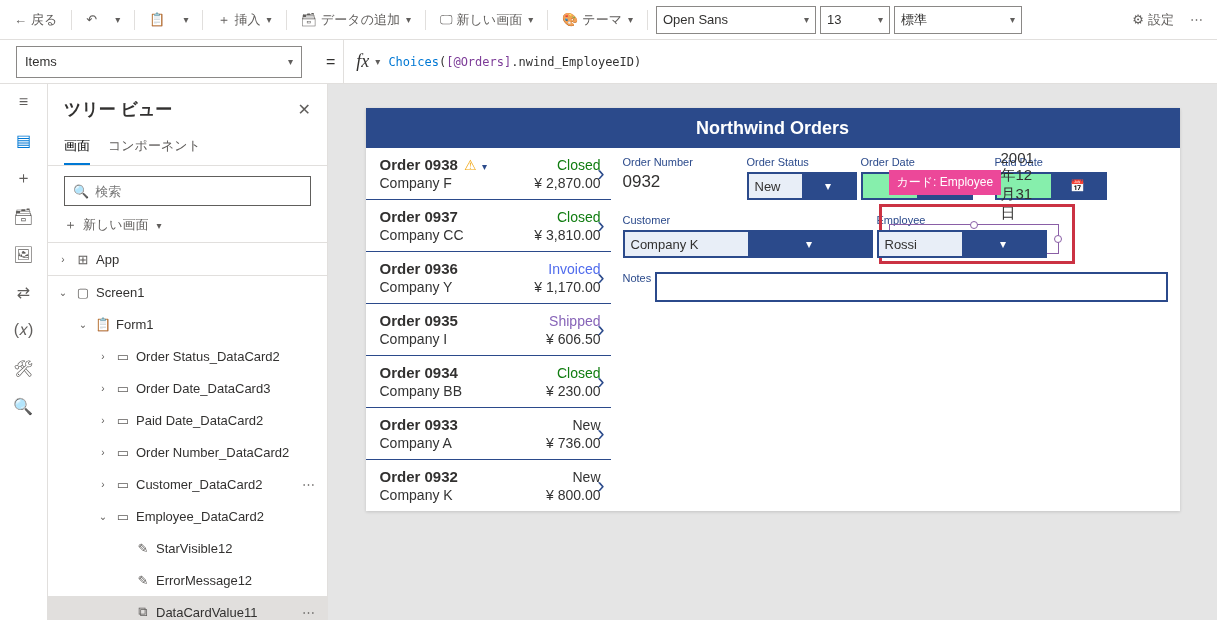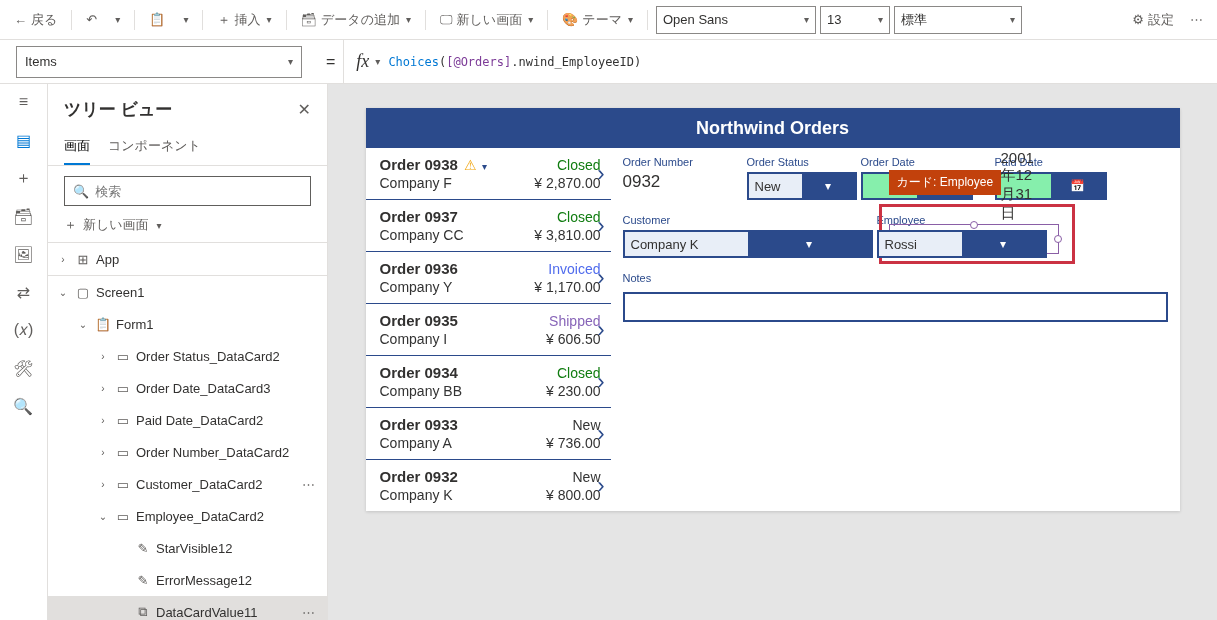--- a/index.html
+++ b/index.html
@@ -80,21 +80,21 @@
 .field { display: flex; flex-direction: column; }
 .val-text { font-size: 17px; }
 .combo { display: flex; align-items: center; border: 2px solid #2b4a8b; height: 28px; background: #e8eef7; }
 .combo span { flex: 1; padding: 0 6px; font-size: 13px; }
 .combo .dd { width: 24px; background: #2b4a8b; color: #fff; display: flex; align-items: center; justify-content: center; font-size: 12px; align-self: stretch; }
 .date-box { display: flex; align-items: center; border: 2px solid #2b4a8b; height: 28px; width: 112px; }
 .date-box span { flex: 1; padding: 0 4px; font-size: 15px; background: #86efac; height: 100%; display: flex; align-items: center; }
 .date-box .cal { width: 24px; background: #2b4a8b; color: #fff; display: flex; align-items: center; justify-content: center; font-size: 12px; align-self: stretch;}
 .notes-box { border: 2px solid #2b4a8b; height: 30px; width: 100%; }
 
-.tooltip { position: absolute; background: #c2410c; color: #fff; padding: 4px 8px; font-size: 12px; border-radius: 0; top: 22px; left: 278px; white-space: nowrap; }
+.tooltip { position: absolute; background: #ec4899; color: #fff; padding: 4px 8px; font-size: 12px; border-radius: 0; top: 22px; left: 278px; white-space: nowrap; }
 .sel-outline { position: absolute; border: 3px solid #cb3243; }
 .sel-handles { position: absolute; border: 1px solid #8a5ea6; }
 .handle { position: absolute; width: 8px; height: 8px; background: #fff; border: 1px solid #8a5ea6; border-radius: 50%; }
 </style>
 </head>
 <body>
 
 <div class="ribbon">
   <button class="ribbon-btn">← <span>戻る</span></button>
   <div class="sep"></div>
@@ -394,21 +394,21 @@
                 </div>
             </div>
             <div class="field" style="width:170px;position:relative">
               <div class="detail-label">Employee</div>
               <div class="combo" style="position:relative;z-index:2">
                   <span>Rossi</span>
                   <span class="dd">▾</span>
                 </div>
             </div>
           </div>
-          <div class="row" style="flex-direction:column;">
+          <div class="row" style="flex-direction:row;">
             <div class="detail-label">Notes</div>
             <div class="notes-box"></div>
           </div>
 
           <div class="tooltip">カード: Employee</div>
 
           <div class="sel-outline" style="top:56px;left:268px;width:196px;height:60px;"></div>
 
           <div class="sel-handles" style="top:76px;left:278px;width:170px;height:30px;">
             <div class="handle" style="top:-4px;left:50%;margin-left:-4px"></div>

